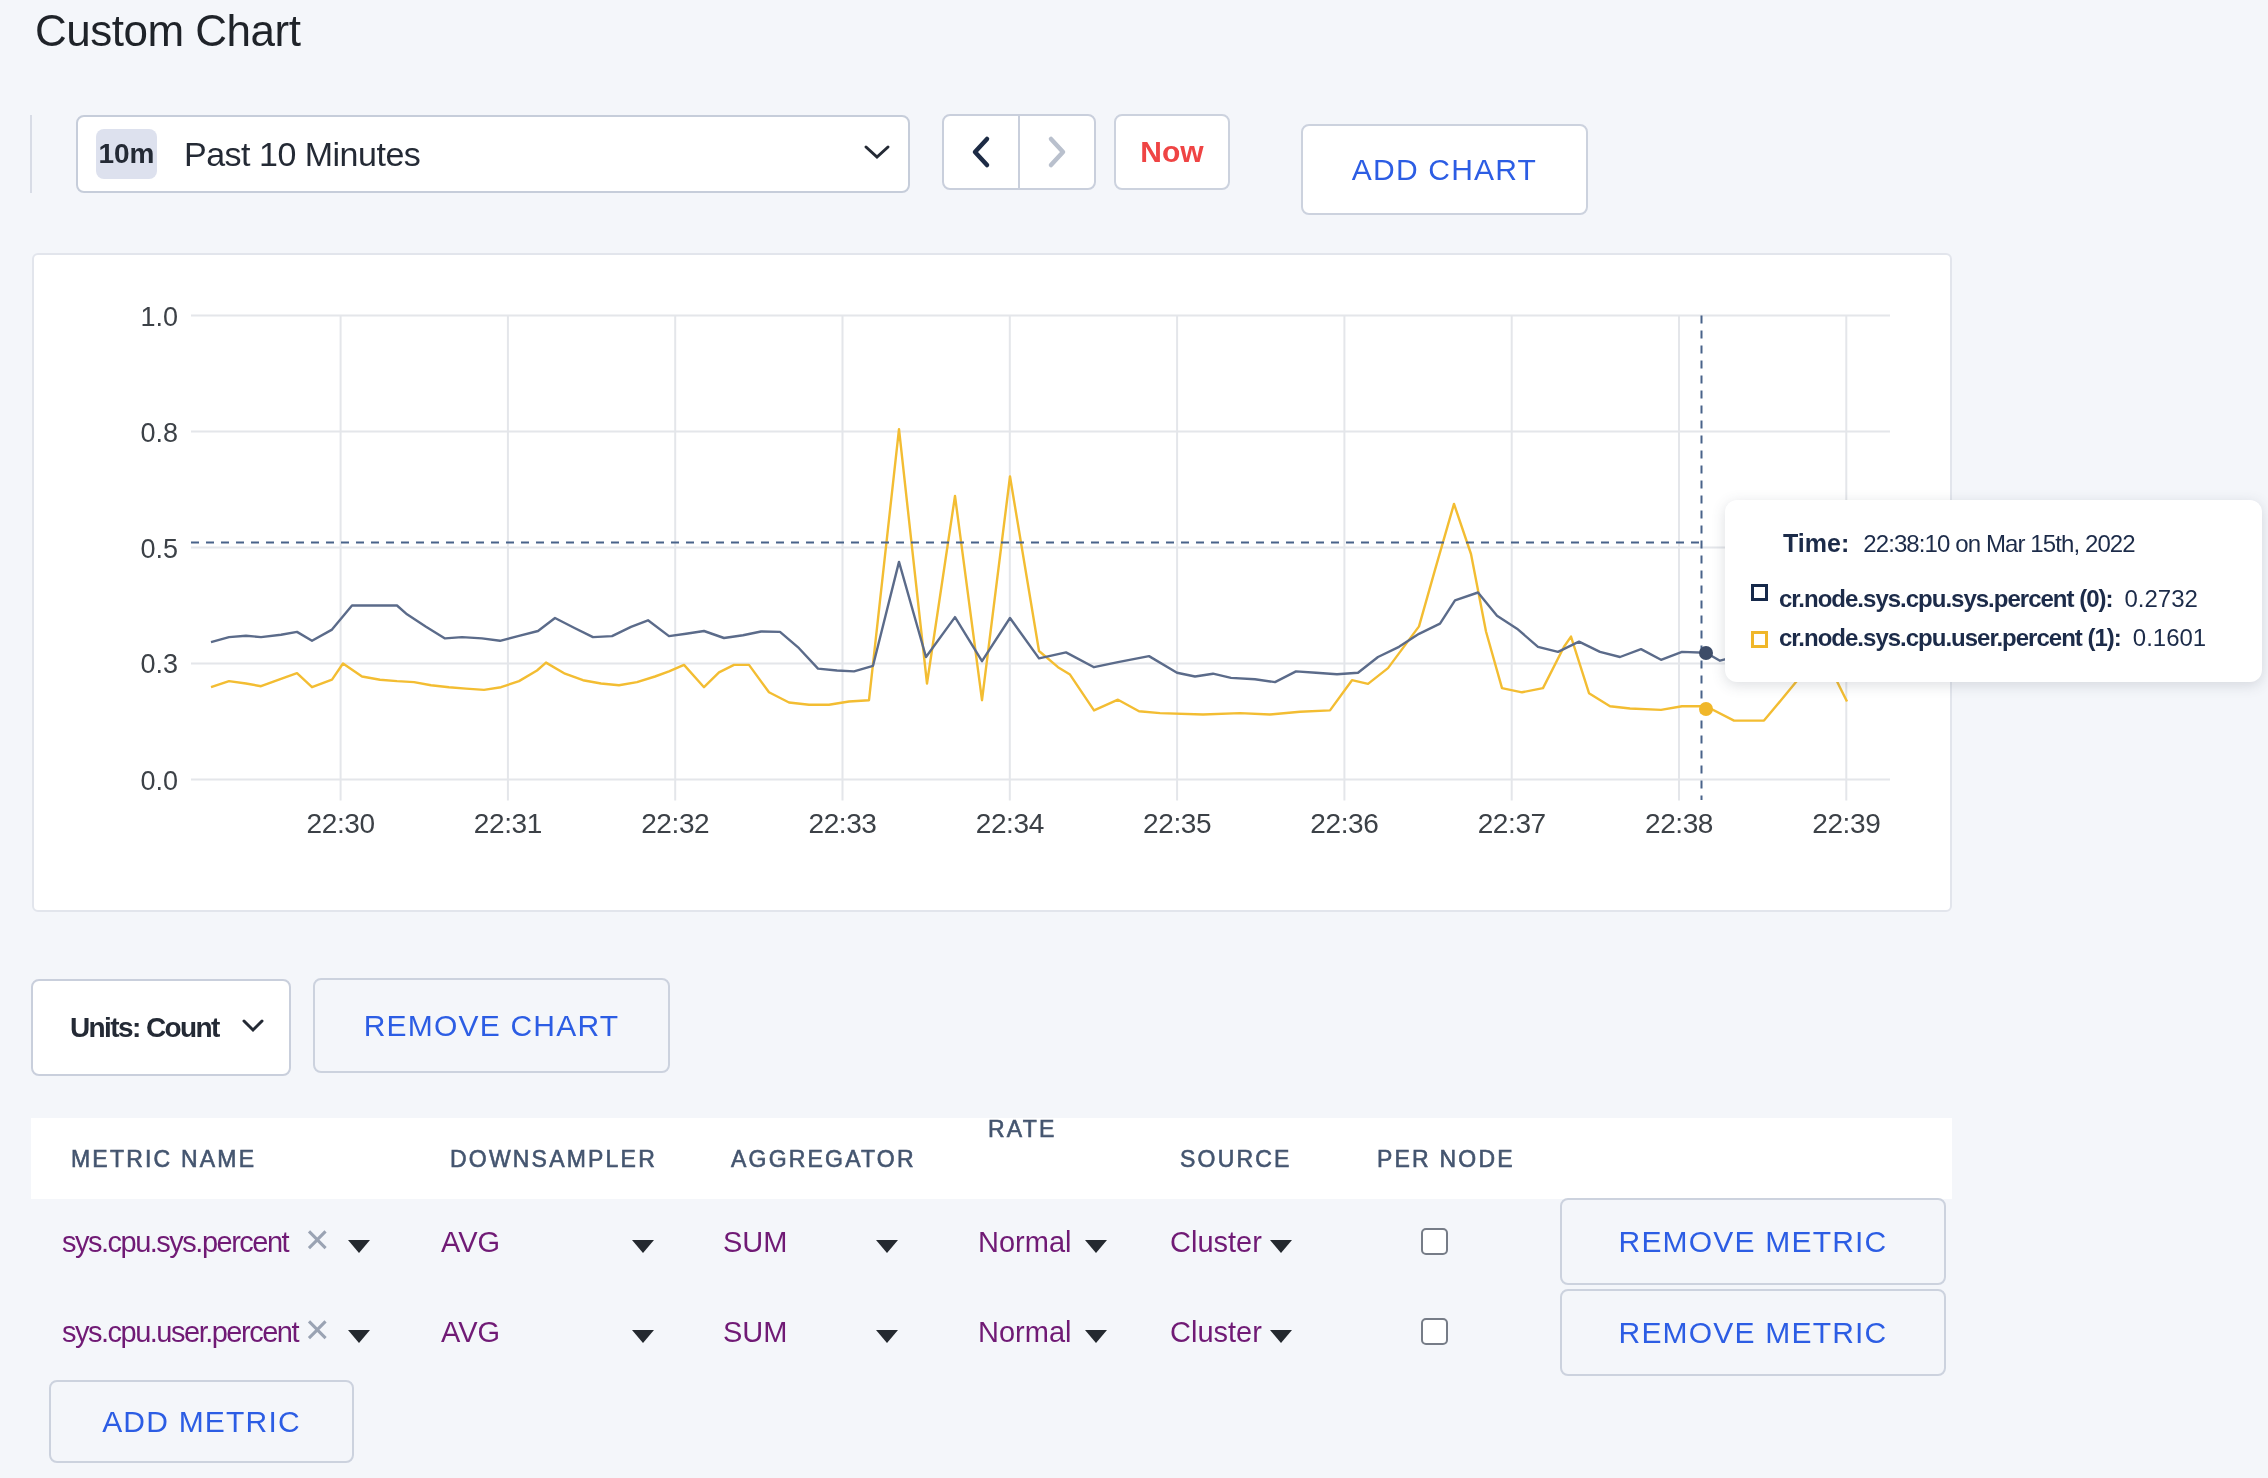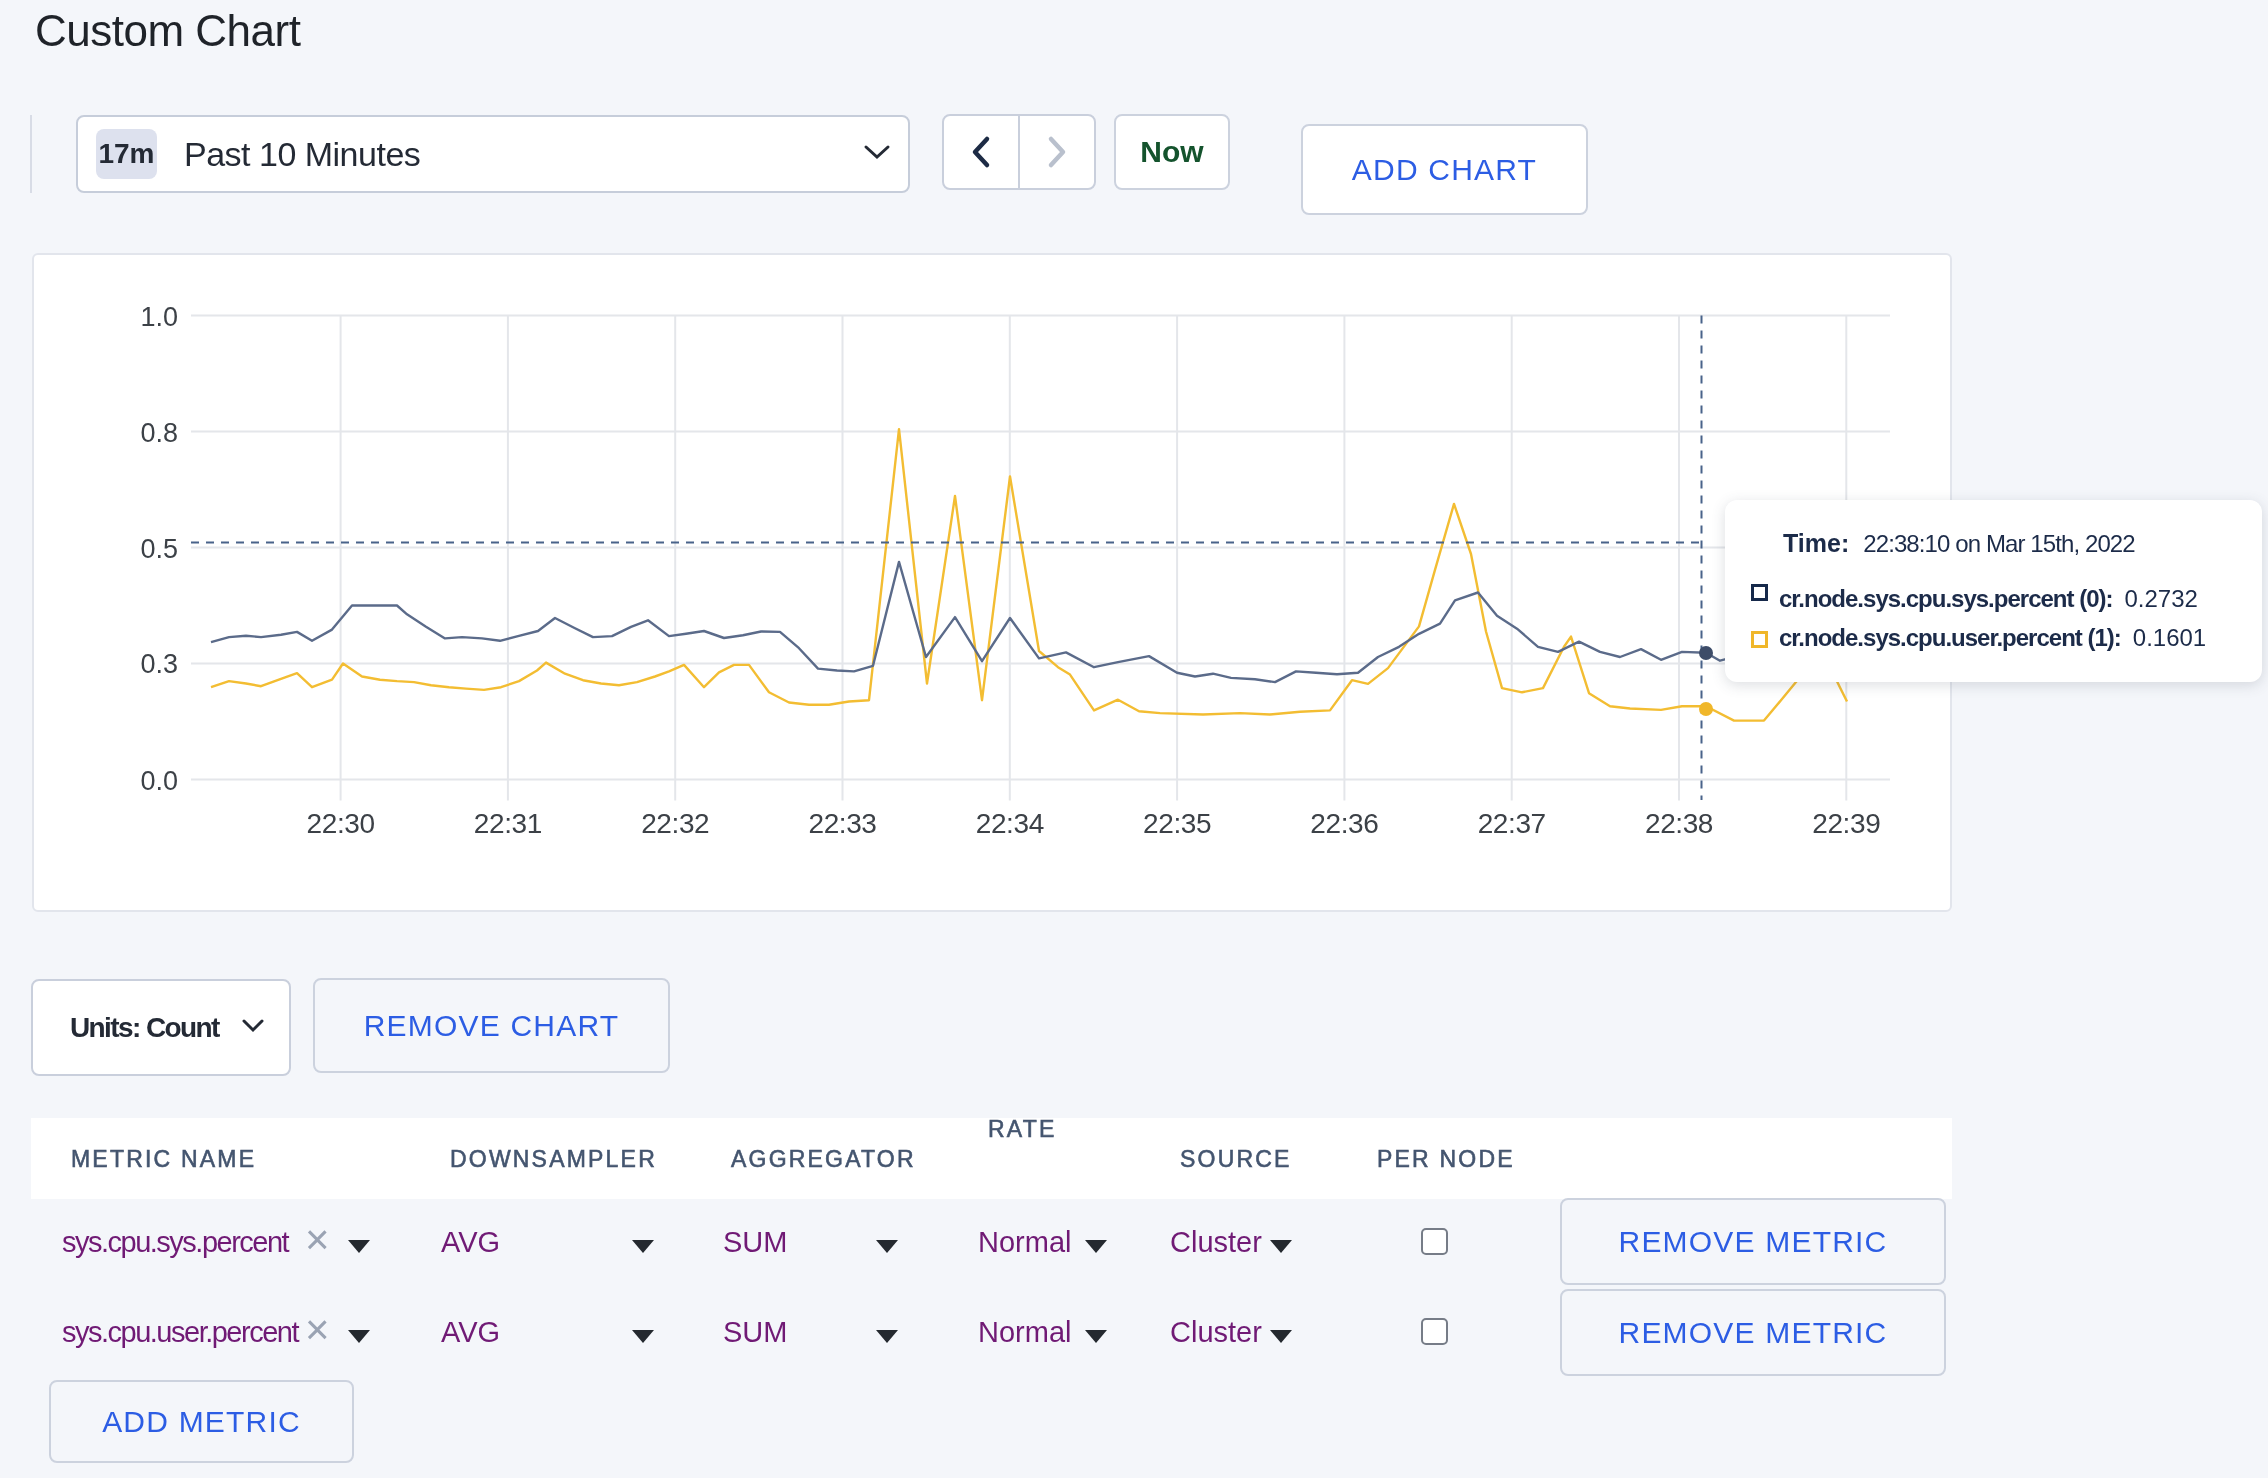--- a/index.html
+++ b/index.html
@@ -12,36 +12,36 @@
 .mname { letter-spacing:-1.5px; }
 .hdr { font-size:23px; font-weight:400; letter-spacing:2.2px; color:#44556f; -webkit-text-stroke:0.6px #44556f; }
 </style>
 </head>
 <body>
 
 <div class="abs" style="left:35px; top:6px; font-size:44px; font-weight:500; letter-spacing:-0.5px; color:#1f2329;">Custom Chart</div>
 
 <div class="abs" style="left:30px; top:115px; width:2px; height:78px; background:#d8dce6;"></div>
 <div class="abs" style="left:76px; top:115px; width:834px; height:78px; background:#fff; border:2px solid #c6cdda; border-radius:8px;"></div>
-<div class="abs" style="left:96px; top:129px; width:61px; height:50px; background:#dde1ee; border-radius:8px; display:flex; align-items:center; justify-content:center; font-size:28px; font-weight:700; color:#242a35;">17m</div>
+<div class="abs" style="left:96px; top:129px; width:61px; height:50px; background:#dde1ee; border-radius:8px; display:flex; align-items:center; justify-content:center; font-size:28px; font-weight:700; color:#242a35;">10m</div>
 <div class="abs" style="left:184px; top:115px; height:78px; display:flex; align-items:center; font-size:34px; letter-spacing:-0.5px; color:#242a35;">Past 10 Minutes</div>
 <svg class="abs" style="left:862px; top:142px;" width="30" height="20" viewBox="0 0 30 20">
     <path d="M4 5 L15 15 L26 5" fill="none" stroke="#242a35" stroke-width="3" stroke-linecap="round"></path>
   </svg>
 
 <div class="abs" style="left:942px; top:114px; width:154px; height:76px; background:#fff; border:2px solid #c9cfdc; border-radius:8px;"></div>
 <div class="abs" style="left:1018px; top:114px; width:2px; height:76px; background:#c9cfdc;"></div>
 <svg class="abs" style="left:968px; top:135px;" width="26" height="34" viewBox="0 0 26 34">
     <path d="M19 4 L7 17 L19 30" fill="none" stroke="#1d2b45" stroke-width="4.5" stroke-linecap="round" stroke-linejoin="round"></path>
   </svg>
 <svg class="abs" style="left:1044px; top:135px;" width="26" height="34" viewBox="0 0 26 34">
     <path d="M7 4 L19 17 L7 30" fill="none" stroke="#b9c0cd" stroke-width="4.5" stroke-linecap="round" stroke-linejoin="round"></path>
   </svg>
 <div class="btn" style="left:1114px; top:114px; width:116px; height:76px; background:#fff;">
-    <span style="font-size:30px; font-weight:600; color:#14532d;">Now</span>
+    <span style="font-size:30px; font-weight:600; color:#ef4444;">Now</span>
   </div>
 <div class="btn" style="left:1301px; top:124px; width:287px; height:91px; background:#fff;">
     <span class="bluetext">ADD CHART</span>
   </div>
 
 <div class="abs" style="left:32px; top:253px; width:1920px; height:659px; background:#fff; border:2px solid #e2e5ec; border-radius:6px;"></div>
 <svg class="abs" style="left:32px; top:253px;" width="1920" height="659" viewBox="0 0 1920 659">
 <g transform="translate(-32,-253)">
 <line x1="191" y1="315.5" x2="1890" y2="315.5" stroke="#e4e6ea" stroke-width="2"></line>
 <line x1="191" y1="431.5" x2="1890" y2="431.5" stroke="#e4e6ea" stroke-width="2"></line>

